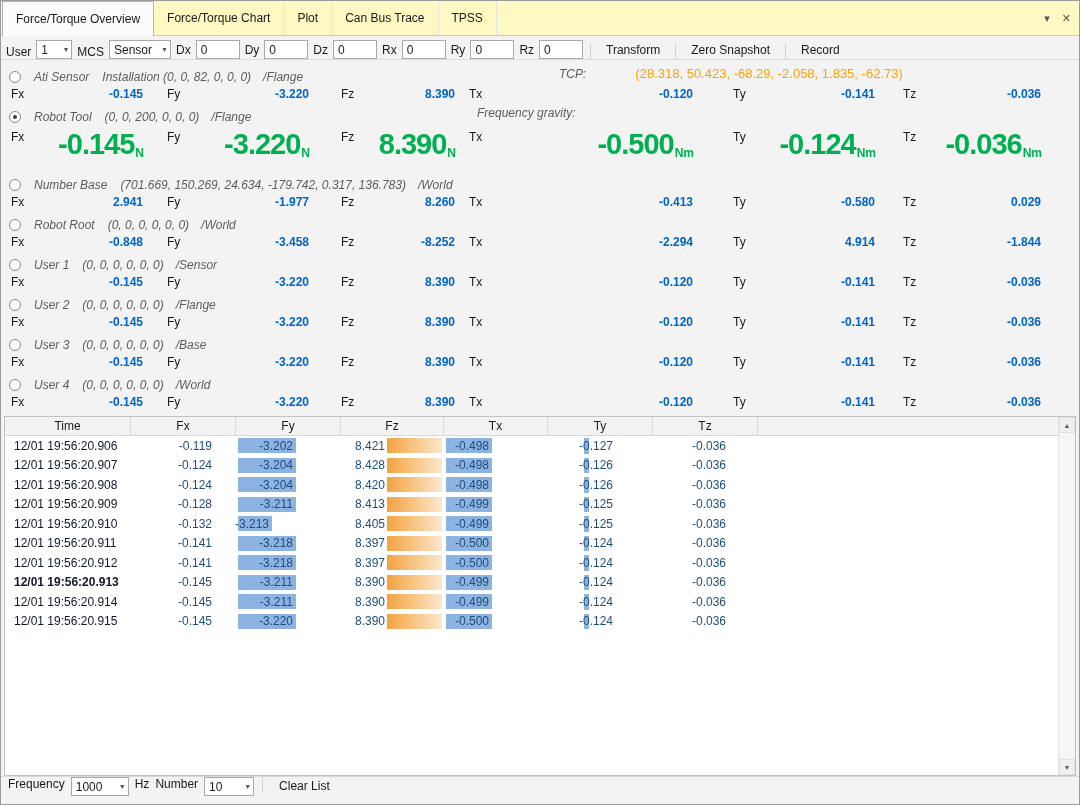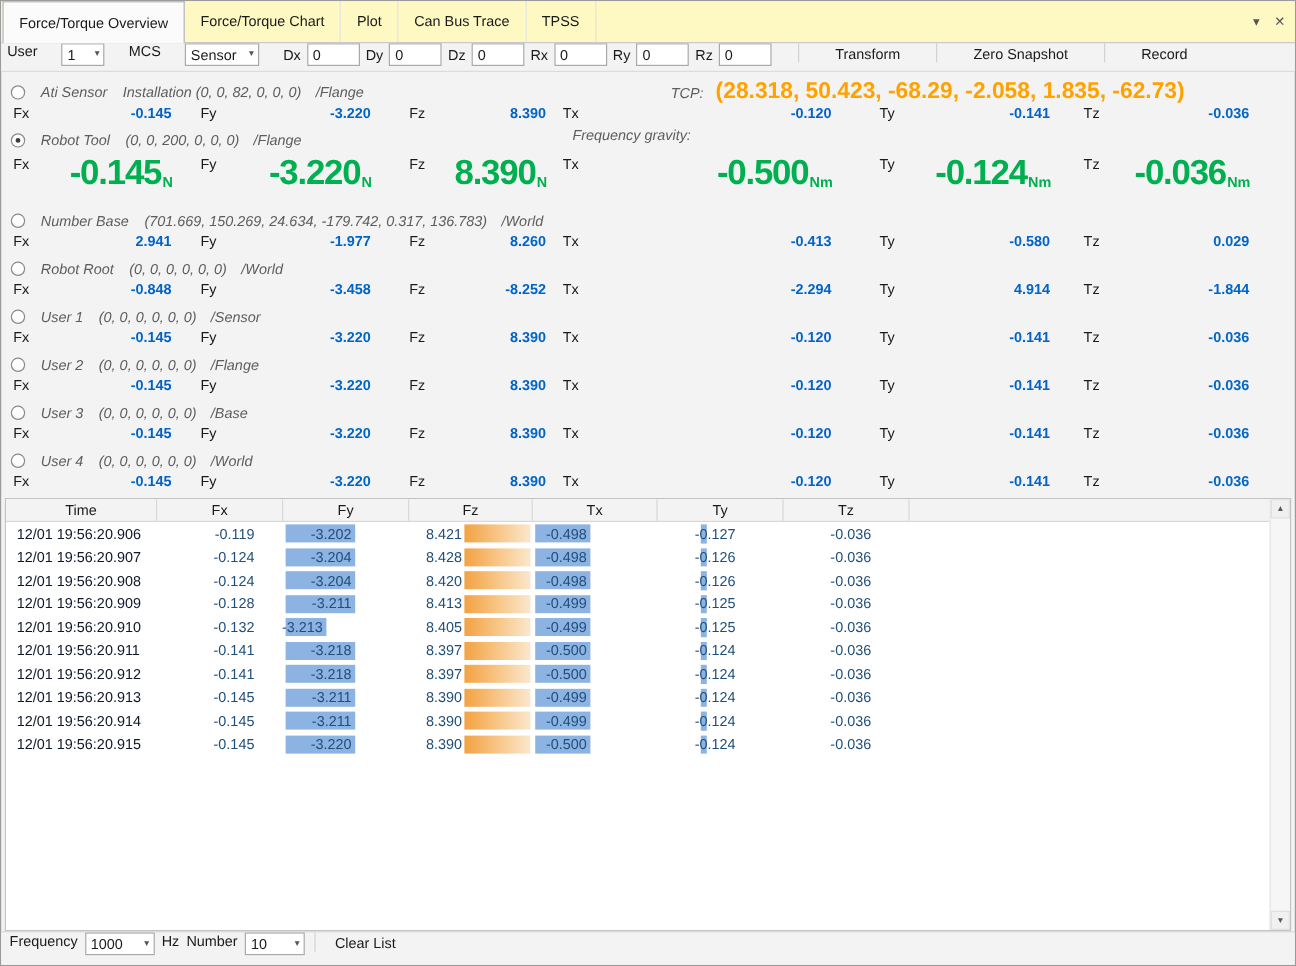--- a/index.html
+++ b/index.html
@@ -8,21 +8,21 @@
   .window { width:1080px; height:805px; background:#f3f3f3; border:1px solid #9b9b9b; display:flex; flex-direction:column; }
 
   
   .tabbar { height:35px; flex:none; background:#fef9c3; border-bottom:1px solid #c9c9c9; display:flex; align-items:stretch; position:relative; padding-left:1px; }
   .tabs { display:flex; align-items:stretch; }
   .tab { display:flex; align-items:center; padding:0 13px; color:#1a1a1a; border-right:1px solid #e3e3e3; cursor:default; }
   .tab.active { background:#fbfbfb; border:1px solid #b5b5b5; border-bottom:none; margin-bottom:-1px; }
   .tab-icons { position:absolute; right:8px; top:0; height:100%; display:flex; align-items:center; gap:12px; color:#555; font-size:11px; }
 
   
-  .toolbar { height:24px; flex:none; background:#f3f3f3; border-bottom:1px solid #dcdcdc; display:flex; align-items:flex-start; gap:20px; padding:0 5px; }
+  .toolbar { height:24px; flex:none; background:#f3f3f3; border-bottom:1px solid #dcdcdc; display:flex; align-items:flex-end; gap:5px; padding:0 5px; }
   .tlabel { color:#1a1a1a; white-space:nowrap; }
   .combo { background:#fff; border:1px solid #a9a9a9; height:19px; display:flex; align-items:center; justify-content:space-between; padding:0 2px 0 4px; }
   .combo .arrow { font-size:7px; color:#555; margin-left:4px; }
   .tinput { background:#fff; border:1px solid #a9a9a9; height:19px; width:44px; padding:0 4px; display:flex; align-items:center; }
   .tbtn { padding:2px 8px; color:#1a1a1a; cursor:default; white-space:nowrap; }
   .sep { width:1px; height:16px; background:#d2d2d2; margin:0 2px; }
   .offsets { display:flex; align-items:center; gap:5px; }
 
   
   .frames { position:relative; padding:6px 0 2px 0; flex:none; }
@@ -31,21 +31,21 @@
   .radio.sel::after { content:""; position:absolute; left:3px; top:3px; width:4px; height:4px; border-radius:50%; background:#3d3d3d; }
   .vrow { display:grid; grid-template-columns:30px 102px 24px 30px 112px 32px 30px 84px 14px 30px 194px 40px 30px 112px 28px 30px 108px; padding:1px 0 5px 10px; align-items:baseline; }
   .vrow .lab { color:#1a1a1a; }
   .vrow .val { text-align:right; font-weight:bold; color:var(--value-blue,#0064c8); }
   .vrow.big { align-items:start; padding:3px 0 8px 10px; }
   .vrow.big .lab { padding-top:1px; }
   .vrow.big .val { font-size:29px; line-height:31px; letter-spacing:-1px; color:var(--big-green,#00b050); }
   .vrow.big .val sub { font-size:12px; letter-spacing:0; vertical-align:baseline; position:relative; top:3px; left:1px; }
   .tcp-line { position:absolute; left:558px; top:6px; display:flex; gap:10px; align-items:baseline; }
   .tcp-label { font-style:italic; color:#5d5d5d; }
-  .tcp-value { color:var(--tcp-orange,#ffa200); font-weight:bold; font-size:19px; white-space:nowrap; }
+  .tcp-value { color:var(--tcp-orange,#ffa200); font-weight:normal; font-size:13px; white-space:nowrap;margin-left:39px; }
   .comp-grav { position:absolute; left:476px; top:46px; font-style:italic; color:#5d5d5d; }
 
   
   .table-area { flex:1; margin:0 3px; background:#fff; border:1px solid #c3c3c3; position:relative; overflow:hidden; }
   .thead { display:flex; height:19px; background:#f3f3f3; border-bottom:1px solid #d8d8d8; }
   .th { display:flex; align-items:center; justify-content:center; border-right:1px solid #d8d8d8; color:#1a1a1a; flex:none; cursor:default; }
   .th.fill { flex:1; border-right:none; }
   .tbody { position:absolute; top:19px; left:0; right:17px; bottom:0; overflow:hidden; }
   .tr { display:flex; height:19.5px; align-items:center; }
   .td { flex:none; height:100%; display:flex; align-items:center; color:var(--table-value,#1f4e79); }
@@ -485,21 +485,21 @@
               <span>-0.500</span>
             </div>
           </div>
           <div class="td tycell" style="width: 105px;">
             <i class="sliver"></i>
             <span class="num">-0.124</span>
           </div>
           <div class="td r" style="width: 105px; padding-right: 32px;">-0.036</div>
         </div>
         <div class="tr">
-          <div class="td time" style="width: 126px;">12/01 19:56:20.913</div>
+          <div class="td time" style="width: 126px; font-weight: bold;">12/01 19:56:20.913</div>
           <div class="td r" style="width: 105px; padding-right: 24px;">-0.145</div>
           <div class="td" style="width: 105px;">
             <div class="hbar" style="width: 58px;">
               <span>-3.211</span>
             </div>
           </div>
           <div class="td fzcell" style="width: 103px;">
             <span class="num">8.390</span>
             <div class="obar" style="width: 55px;"></div>
           </div>

